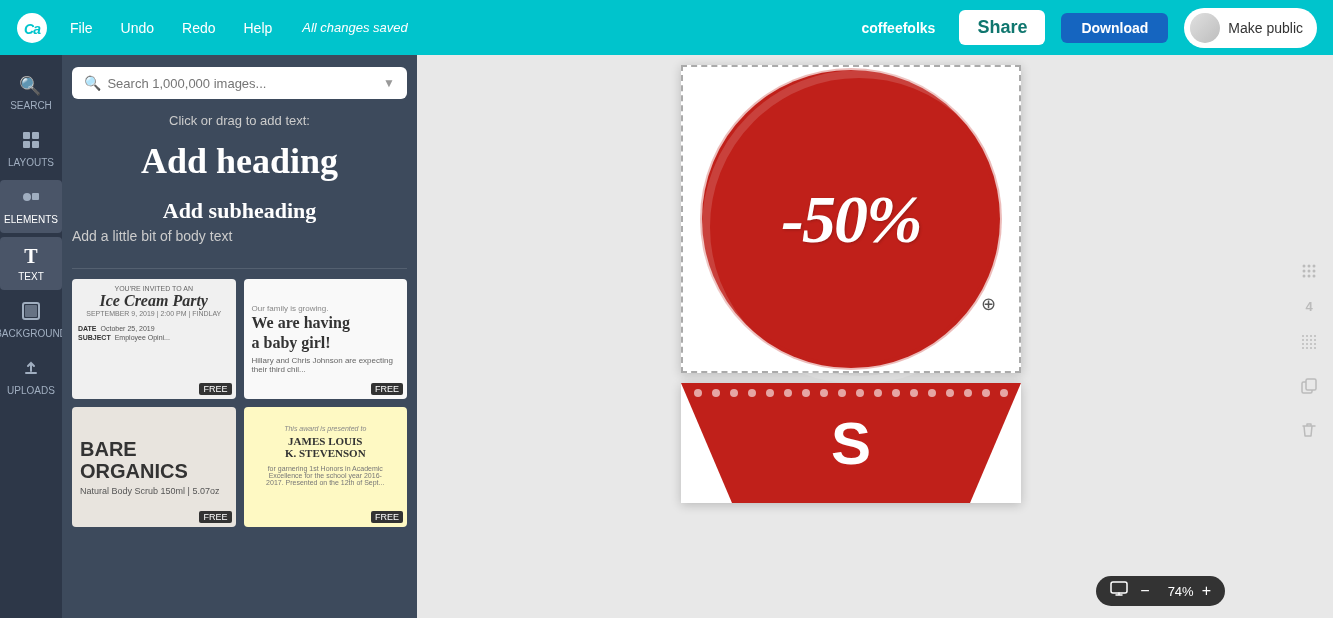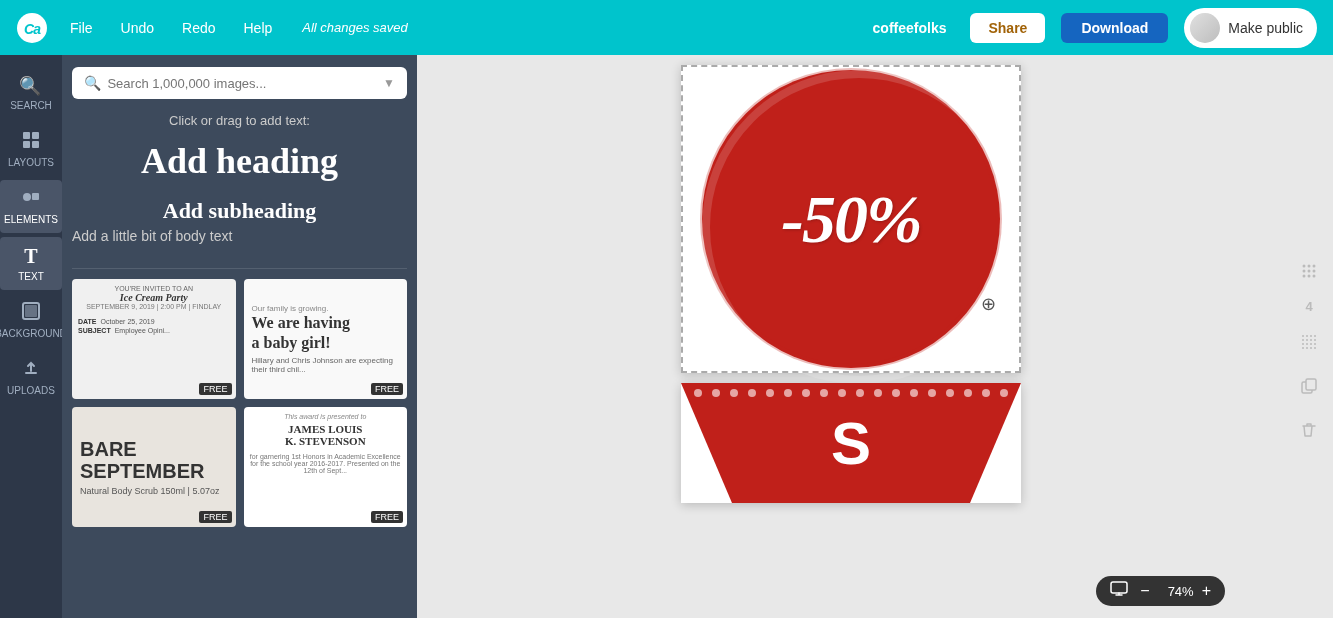--- a/index.html
+++ b/index.html
@@ -38,25 +38,25 @@
       flex: 1;
     }
     .username {
       color: #fff;
       font-size: 14px;
       font-weight: 600;
       margin-right: 8px;
     }
     .share-btn {
       background: #fff;
-      color: #a16207;
+      color: #0f766e;
       border: none;
       border-radius: 6px;
       padding: 7px 18px;
-      font-size: 14px;
+      font-size: 18px;
       font-weight: 600;
       cursor: pointer;
     }
     .download-btn {
       background: #1565c0;
       color: #fff;
       border: none;
       border-radius: 6px;
       padding: 7px 20px;
       font-size: 14px;
@@ -224,21 +224,21 @@
     
     .card-ice-cream {
       background: #f0f0f0;
       padding: 6px;
       height: 120px;
       display: flex;
       flex-direction: column;
       justify-content: flex-start;
     }
     .card-ice-cream .invited { font-size: 7px; color: #666; text-align: center; }
-    .card-ice-cream .party-title { font-size: 10px; font-style: italic; font-weight: bold; text-align: center; color: #333; font-family: Georgia, serif; }
+    .card-ice-cream .party-title { font-size: 16px; font-style: italic; font-weight: bold; text-align: center; color: #333; font-family: Georgia, serif; }
     .card-ice-cream .details { font-size: 7px; color: #777; text-align: center; }
     .card-ice-cream .rows { margin-top: 8px; }
     .card-ice-cream .row-item { display: flex; gap: 4px; font-size: 7px; color: #555; align-items: center; margin-bottom: 2px; }
     .card-ice-cream .row-label { font-weight: bold; font-size: 7px; color: #333; }
 
     
     .card-baby {
       background: #f9f9f9;
       padding: 8px;
       height: 120px;
@@ -257,22 +257,22 @@
       height: 120px;
       display: flex;
       flex-direction: column;
       justify-content: center;
     }
     .card-bare .brand { font-size: 20px; font-weight: 900; color: #333; line-height: 1.1; }
     .card-bare .product { font-size: 9px; color: #555; margin-top: 4px; }
 
     
     .card-award {
-      background: #ffffff;
-      padding: 6px;
+      background: #fef9c3;
+      padding: 18px;
       height: 120px;
       display: flex;
       flex-direction: column;
       justify-content: flex-start;
     }
     .card-award .presented { font-size: 7px; color: #888; text-align: center; font-style: italic; }
     .card-award .name { font-size: 11px; font-weight: bold; text-align: center; color: #333; font-family: Georgia, serif; margin: 3px 0; }
     .card-award .detail { font-size: 7px; color: #777; text-align: center; }
 
     
@@ -565,21 +565,21 @@
           <span>We are having</span><br>
           <span>a baby girl!</span>
         </div>
         <div class="small-text">Hillary and Chris Johnson are expecting their third chil...</div>
         <span class="free-badge">FREE</span>
       </div>
 
       <div class="template-card card-bare">
         <div class="brand">
           <span>BARE</span><br>
-          <span>SEPTEMBER</span>
+          <span>ORGANICS</span>
         </div>
         <div class="product">Natural Body Scrub
 150ml | 5.07oz</div>
         <span class="free-badge">FREE</span>
       </div>
 
       <div class="template-card card-award">
         <div class="presented">This award is presented to</div>
         <div class="name">JAMES LOUIS<br>K. STEVENSON</div>
         <div class="detail" style="font-size:7px;color:#777;margin-top:3px">for garnering 1st Honors in Academic Excellence for the school year 2016-2017. Presented on the 12th of Sept...</div>

